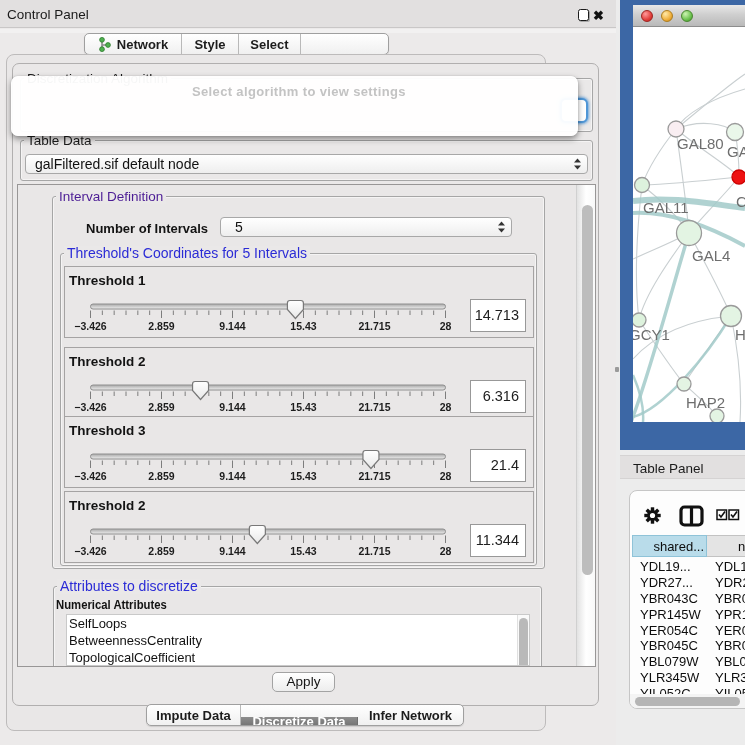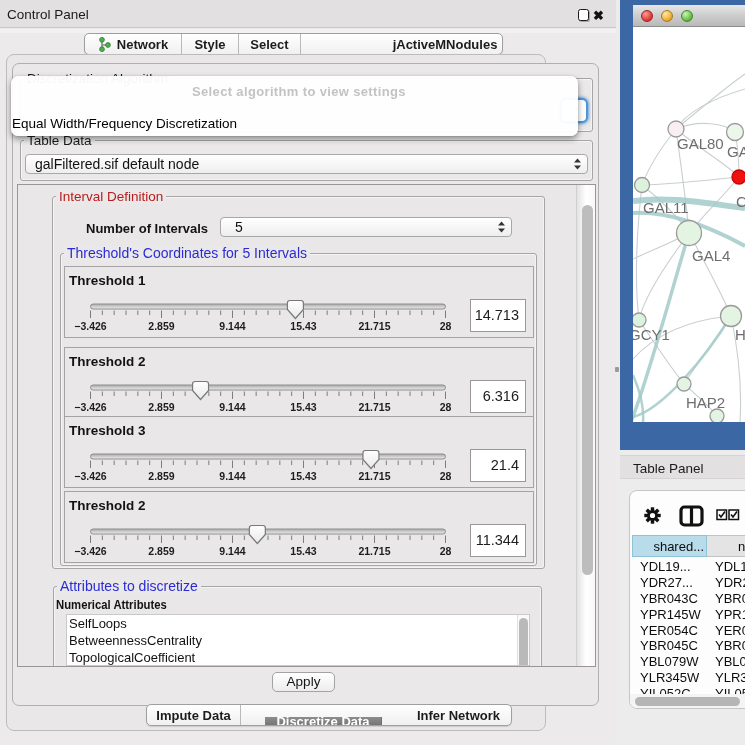--- a/index.html
+++ b/index.html
@@ -92,21 +92,20 @@
     <svg width="14" height="15" viewBox="0 0 14 15" style="margin-right:5px;">
       <line x1="4" y1="3" x2="4" y2="12" stroke="#8a8a8a" stroke-width="1.6"></line>
       <line x1="4" y1="8" x2="9" y2="8" stroke="#8a8a8a" stroke-width="1.4"></line>
       <circle cx="4" cy="2.8" r="2.4" fill="#4faf4f" stroke="#2e7d2e" stroke-width="0.8"></circle>
       <circle cx="4" cy="12.2" r="2.4" fill="#4faf4f" stroke="#2e7d2e" stroke-width="0.8"></circle>
       <circle cx="10" cy="8" r="2.4" fill="#4faf4f" stroke="#2e7d2e" stroke-width="0.8"></circle>
     </svg>Network</div>
   <div class="s" style="width:57px; padding:0;">Style</div>
   <div class="s" style="width:62px; padding:0;">Select</div>
   <div class="s sel" style="width:87px; padding:0;margin-top:40px;">Cyni Toolbox</div>
-  <div class="s" style="width:114px; padding:0;">jActiveMNodules</div>
 </div>
 
 <div id="outerpane">
 <div id="innerpane">
 
   <div class="group" style="left:7px; top:14px; width:573px; height:54px;">
     <div class="glabel">Discretization Algorithm</div>
   </div>
   <div class="abs" style="left:547px; top:34px; width:28px; height:25px; background:#fff;
     border:2.5px solid #4f96d6; border-radius:6px; box-shadow:0 0 3px 1px rgba(90,155,215,.9);"></div>
@@ -131,21 +130,21 @@
               <stop offset="1" stop-color="#efefef"></stop>
       </linearGradient>
       <linearGradient id="thm" x1="0" y1="0" x2="0" y2="1">
         <stop offset="0" stop-color="#ffffff"></stop>
               <stop offset="1" stop-color="#e8e8e8"></stop>
       </linearGradient>
     </defs>
         </svg>
 
     <div class="group" style="left:34px; top:11px; width:493px; height:373px;">
-      <div class="glabel" style="color:#b91c1c;text-align:right;">Interval Definition</div>
+      <div class="glabel" style="color:#4c1d95;text-align:right;">Interval Definition</div>
     </div>
     <div class="abs" style="left:68px; top:36px; font-size:13px; font-weight:bold; color:#131313;">Number of Intervals</div>
     <div class="combo" style="left:202px; top:32px; width:292px; height:20px;">
       <span style="position:absolute; left:14px; top:1px;">5</span>
       <svg class="ar" width="9" height="12" viewBox="0 0 9 12">
         <path d="M1,4.5 L4.5,0.5 L8,4.5 Z" fill="#333"></path>
             <path d="M1,7.5 L4.5,11.5 L8,7.5 Z" fill="#333"></path>
       </svg>
     </div>
     <div class="group" style="left:42px; top:68px; width:477px; height:313px;">
@@ -349,30 +348,29 @@
 
     <div id="vscroll">
           <div class="thumb"></div>
         </div>
   </div>
 
 </div>
 
 <div id="applybtn">Apply</div>
 
-<div class="seg" style="left:139px; top:649px;gap:24px;">
+<div class="seg" style="left:139px; top:649px;">
   <div class="s" style="width:94px; padding:0;">Impute Data</div>
   <div class="s sel" style="width:117px; padding:4px;margin-top:12px;">Discretize Data</div>
   <div class="s" style="width:105px; padding:0;">Infer Network</div>
 </div>
 </div>
 
 <div id="popup">
   <div class="hint">Select algorithm to view settings</div>
-  <div class="i2">Equal Width/Frequency Discretization</div>
 </div>
 
 <div id="netwin">
   <div class="inner">
     <div id="nettitle">
       <div class="light" style="left:8px;  background:radial-gradient(circle at 35% 30%, #ff9a9a, #e2403c 60%, #b21c1c); border:1px solid #9d2420;"></div>
       <div class="light" style="left:28px; background:radial-gradient(circle at 35% 30%, #ffe9a8, #f0b03c 60%, #c27d12); border:1px solid #ad7d1e;"></div>
       <div class="light" style="left:48px; background:radial-gradient(circle at 35% 30%, #ccf3b2, #6cc24f 60%, #3d8c28); border:1px solid #49862f;"></div>
     </div>
     <svg width="112" height="395" viewBox="633 28 112 395" style="position:absolute; left:0; top:22px;">

